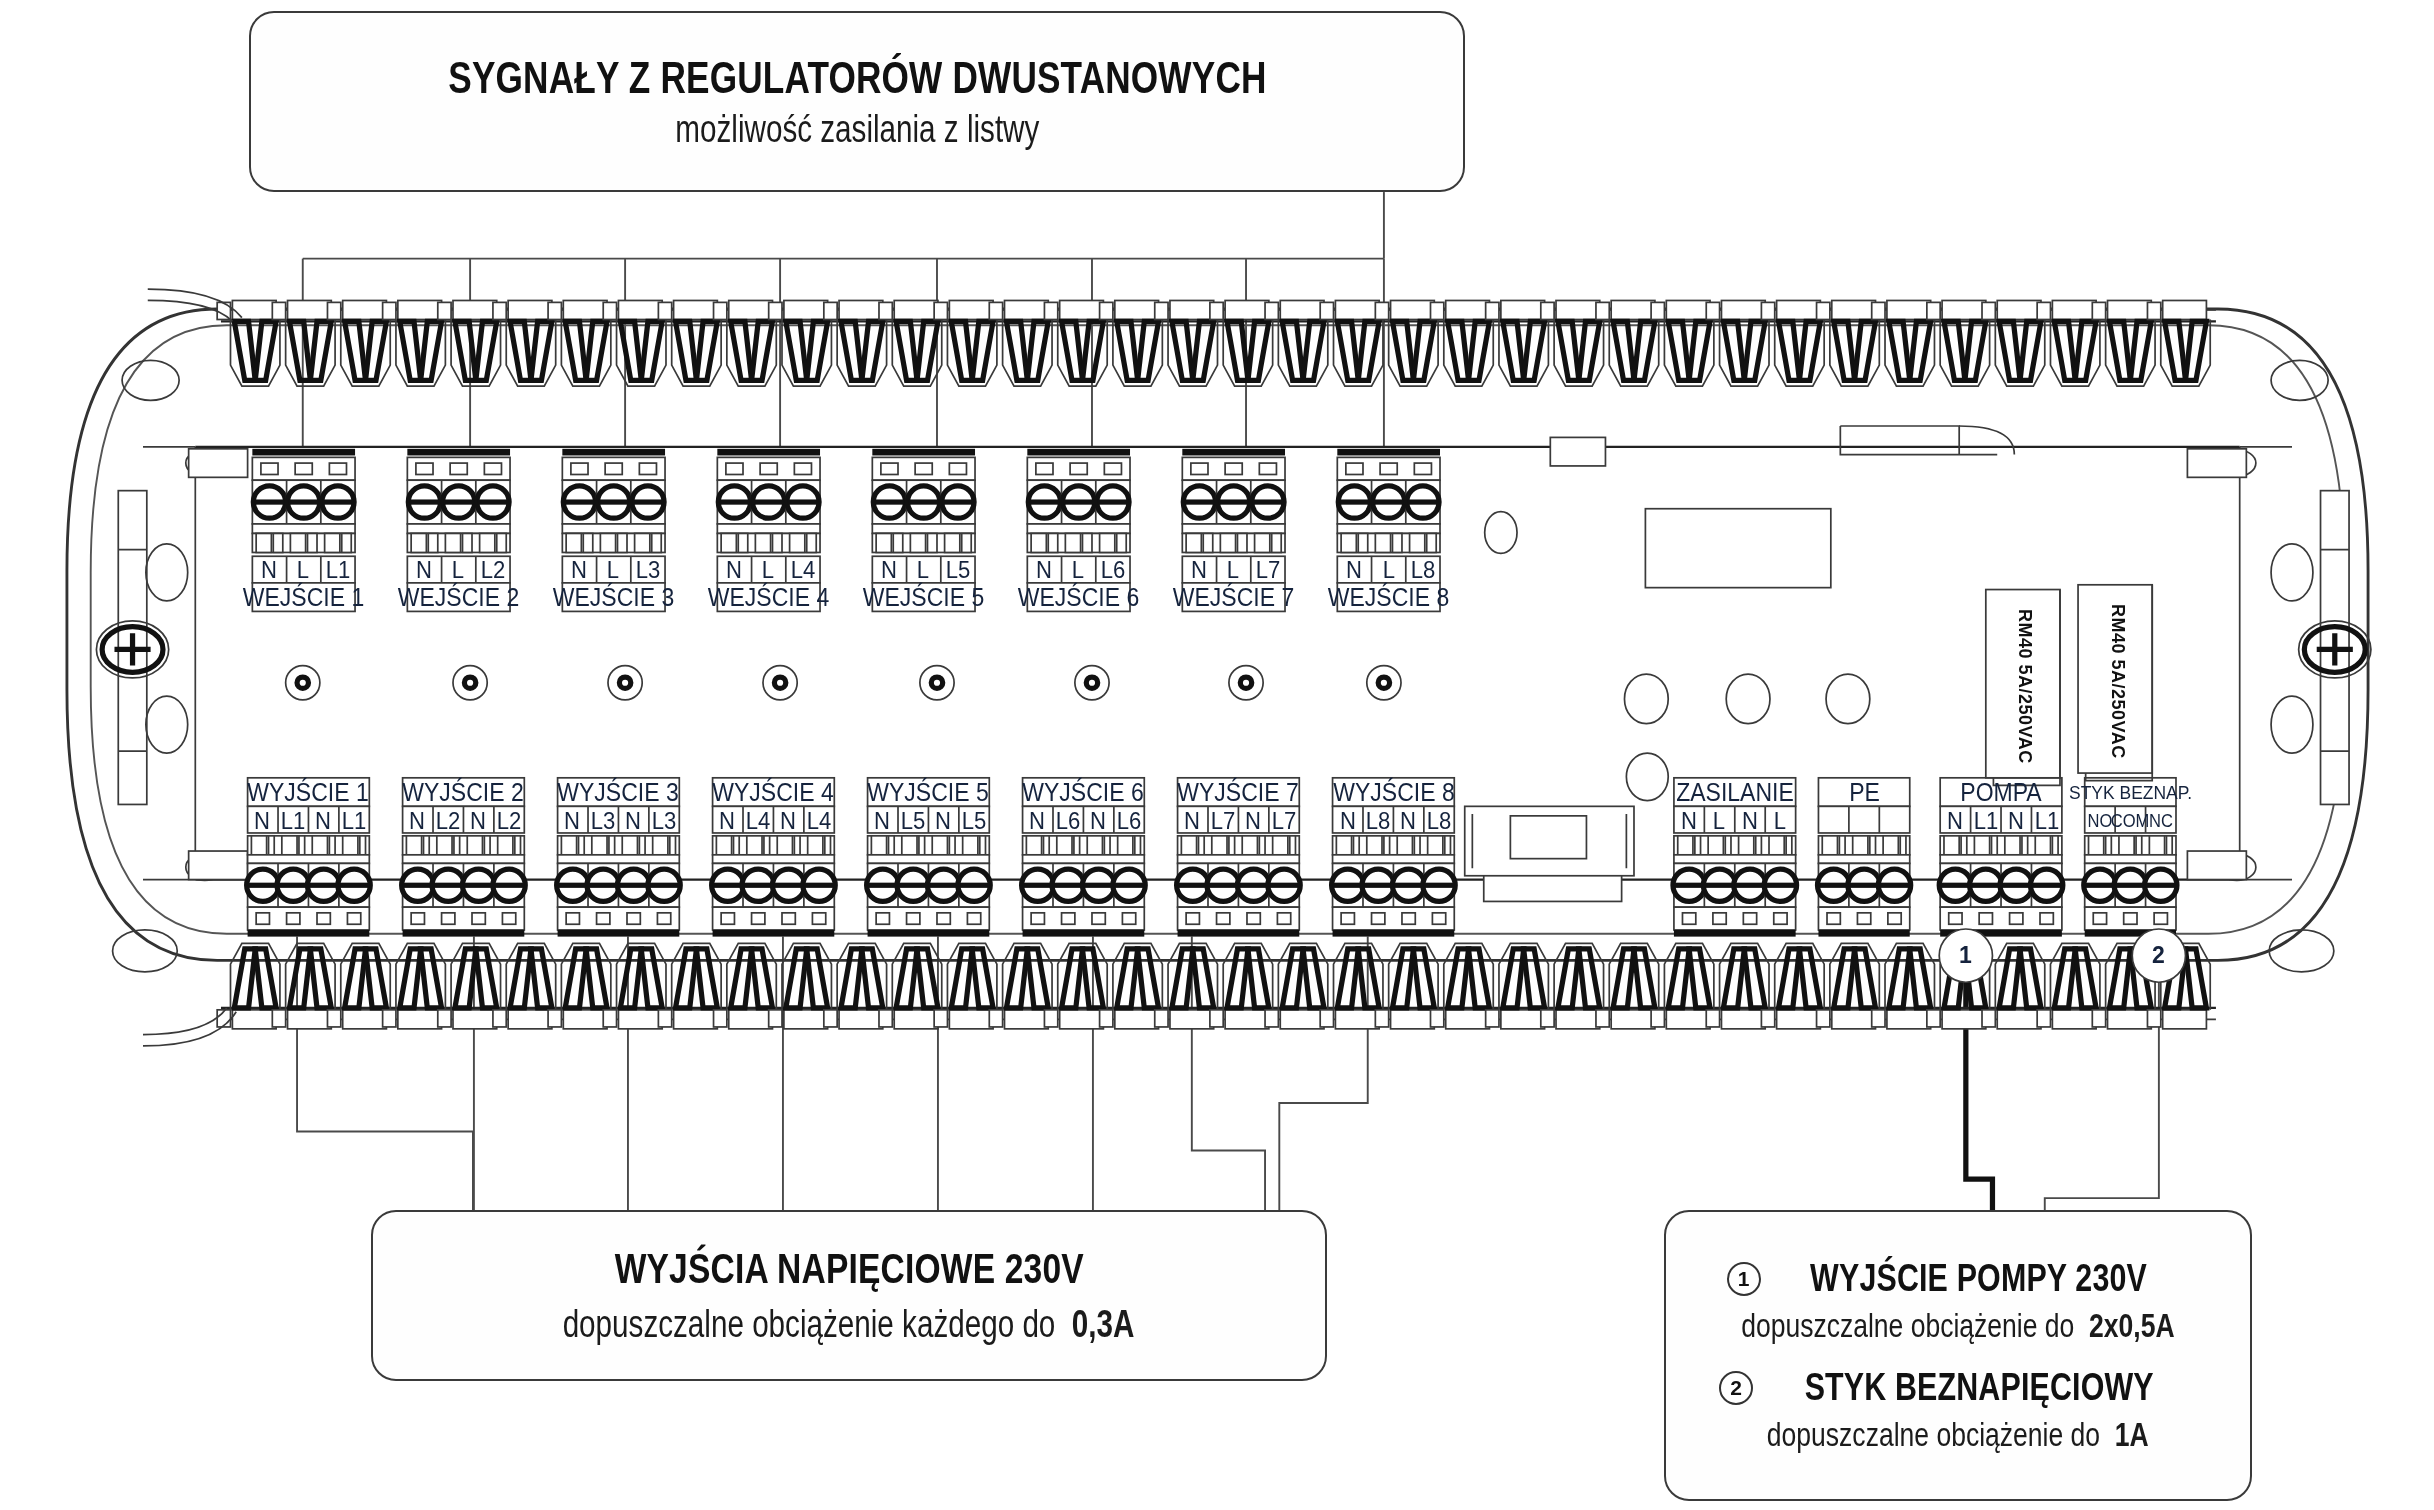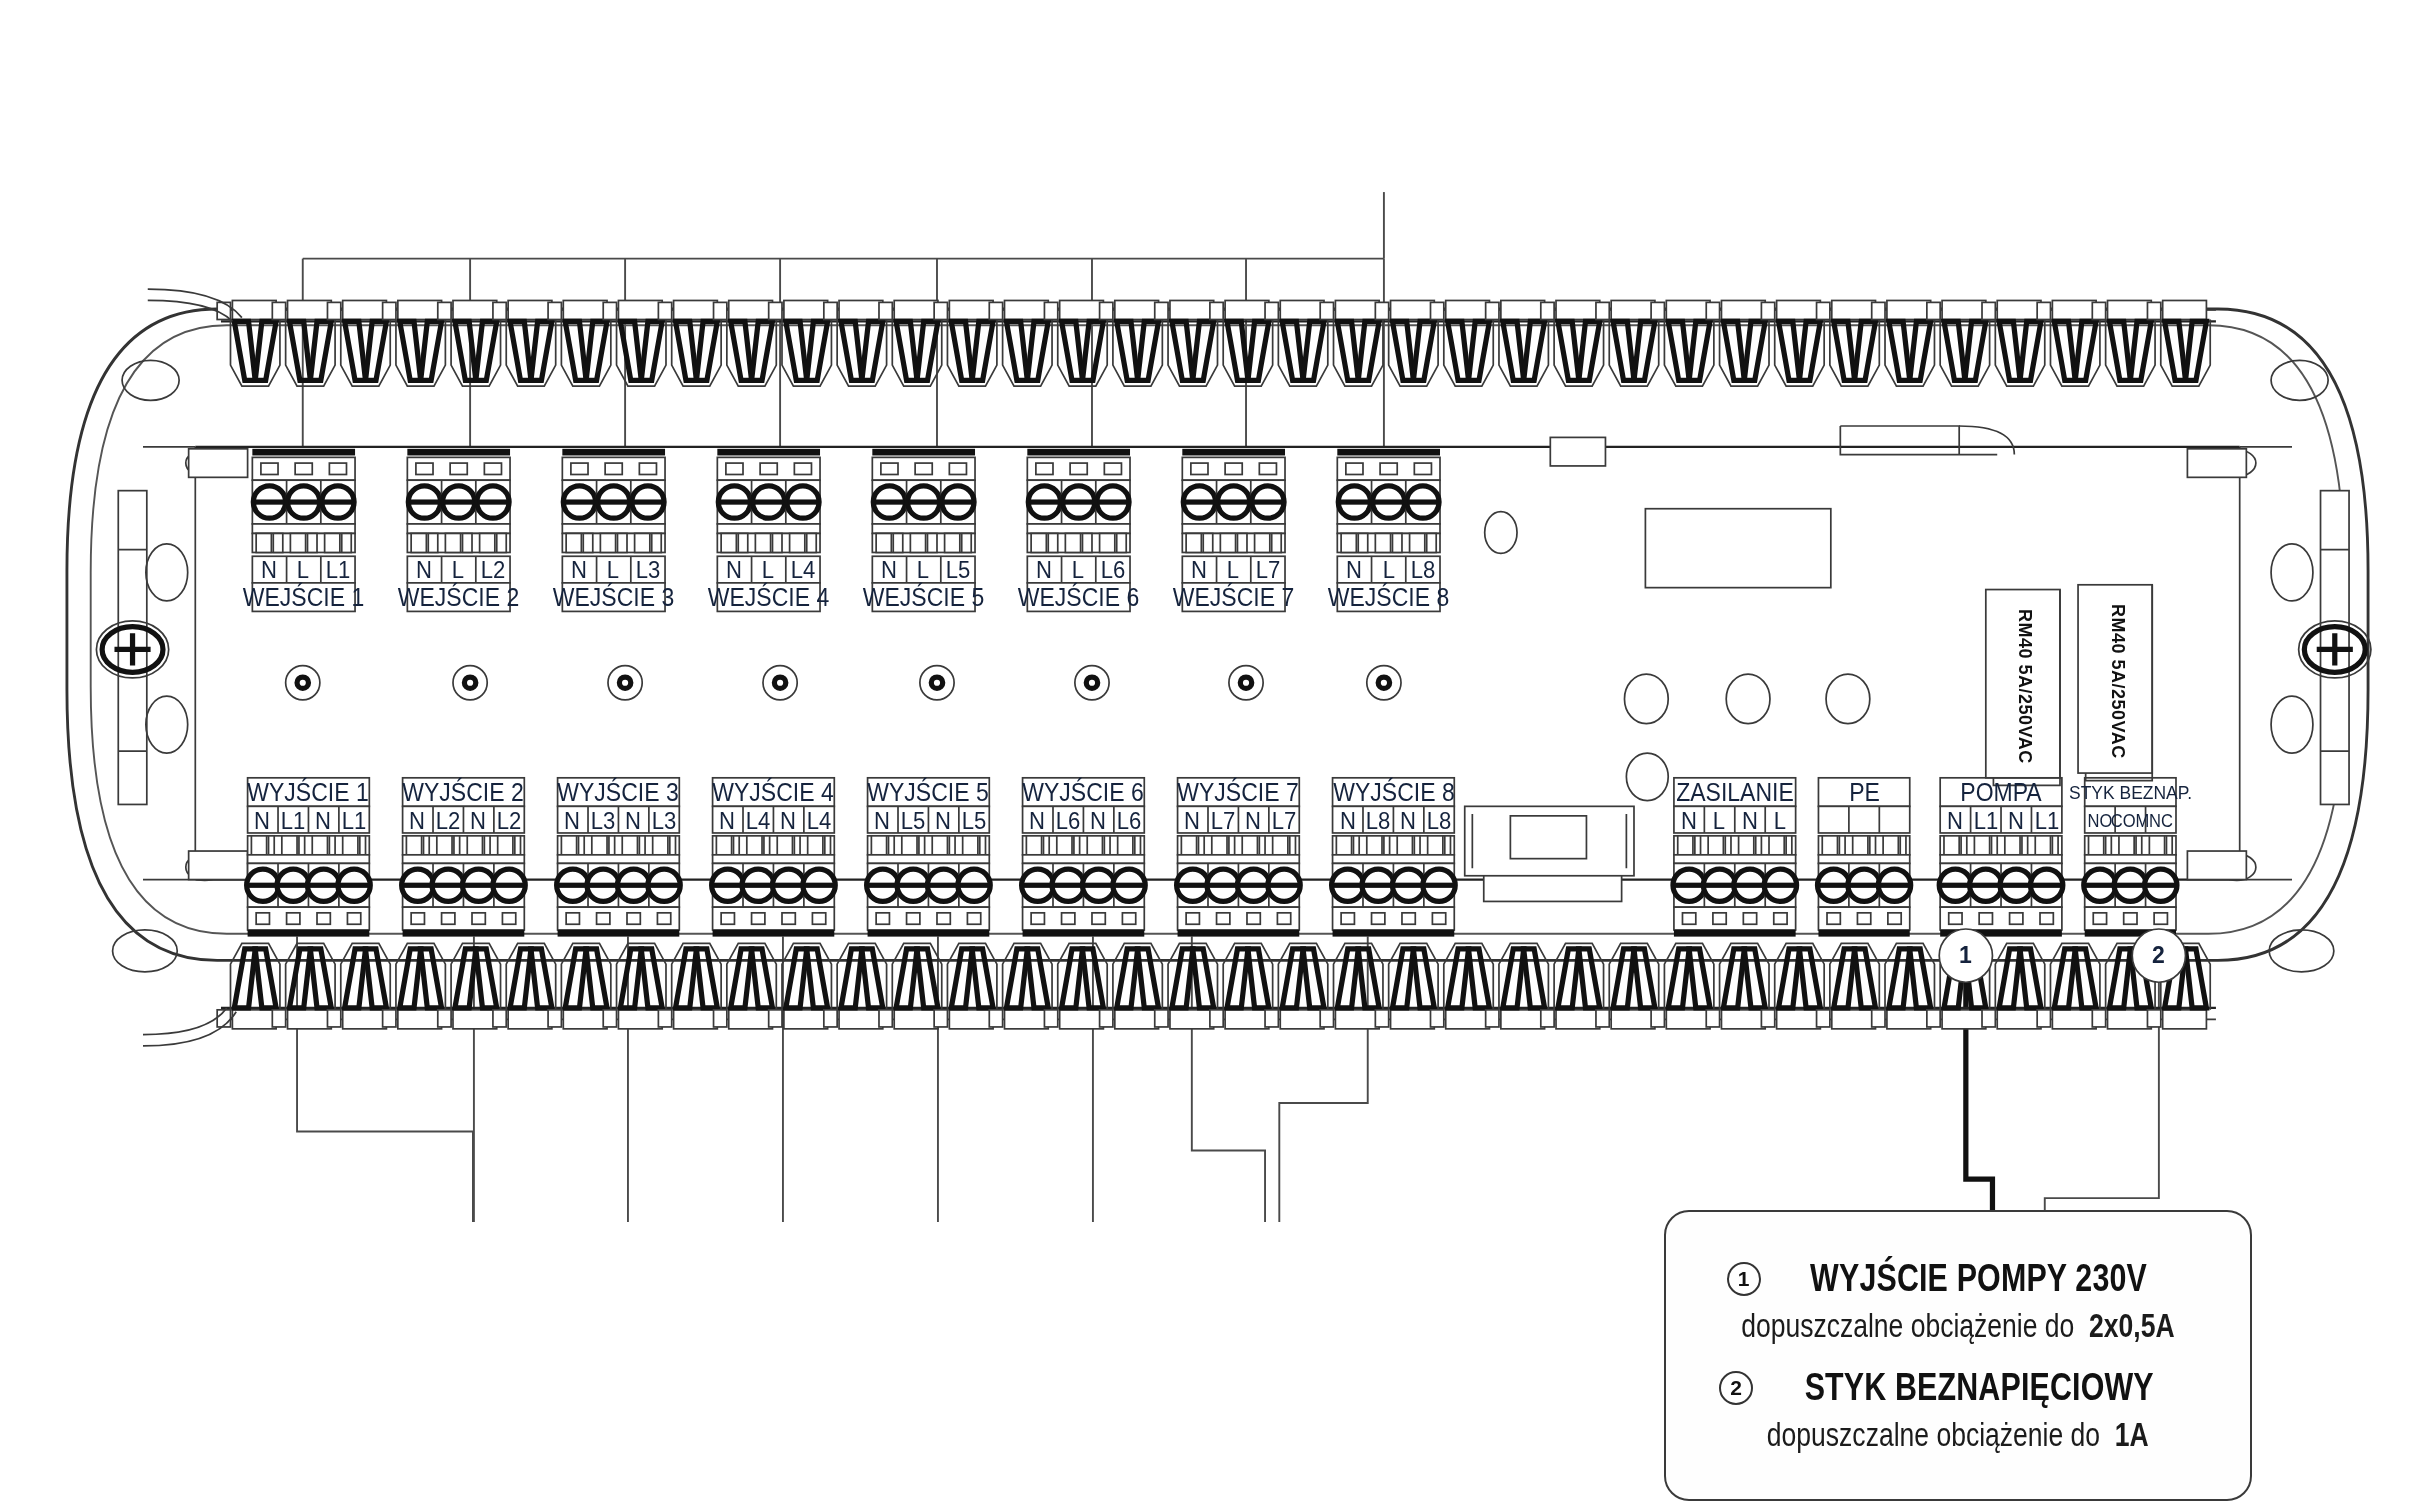--- a/index.html
+++ b/index.html
@@ -1289,21 +1289,32 @@
     </g>
 
     <g>
       <path class="ln-thin" d="M150 1088 Q218 1088 238 1060"></path>
       <path class="ln-thin" d="M150 1100 Q226 1100 248 1064"></path>
       <path class="ln-thin" d="M155 316 Q222 316 244 338"></path>
       <path class="ln-thin" d="M155 304 Q230 304 254 334"></path>
     </g>
   </svg>
 
-
+  <div class="callout" id="callout-top">
+    <div class="co-title">SYGNAŁY Z REGULATORÓW DWUSTANOWYCH</div>
+    <div class="co-sub">możliwość zasilania z listwy</div>
+  </div>
+
+  <div class="callout" id="callout-outputs">
+    <div class="co-title">WYJŚCIA NAPIĘCIOWE 230V</div>
+    <div class="co-sub">
+      <span>dopuszczalne obciążenie każdego do</span>
+      &nbsp;<b>0,3A</b>
+    </div>
+  </div>
 
   <div class="callout" id="callout-pump">
     <div class="pump-item">
       <div class="pump-head">
         <span class="pump-num">1</span>
         <span class="co-title">WYJŚCIE POMPY 230V</span>
       </div>
       <div class="co-sub">
         <span>dopuszczalne obciążenie do</span>
         &nbsp;<b>2x0,5A</b>

